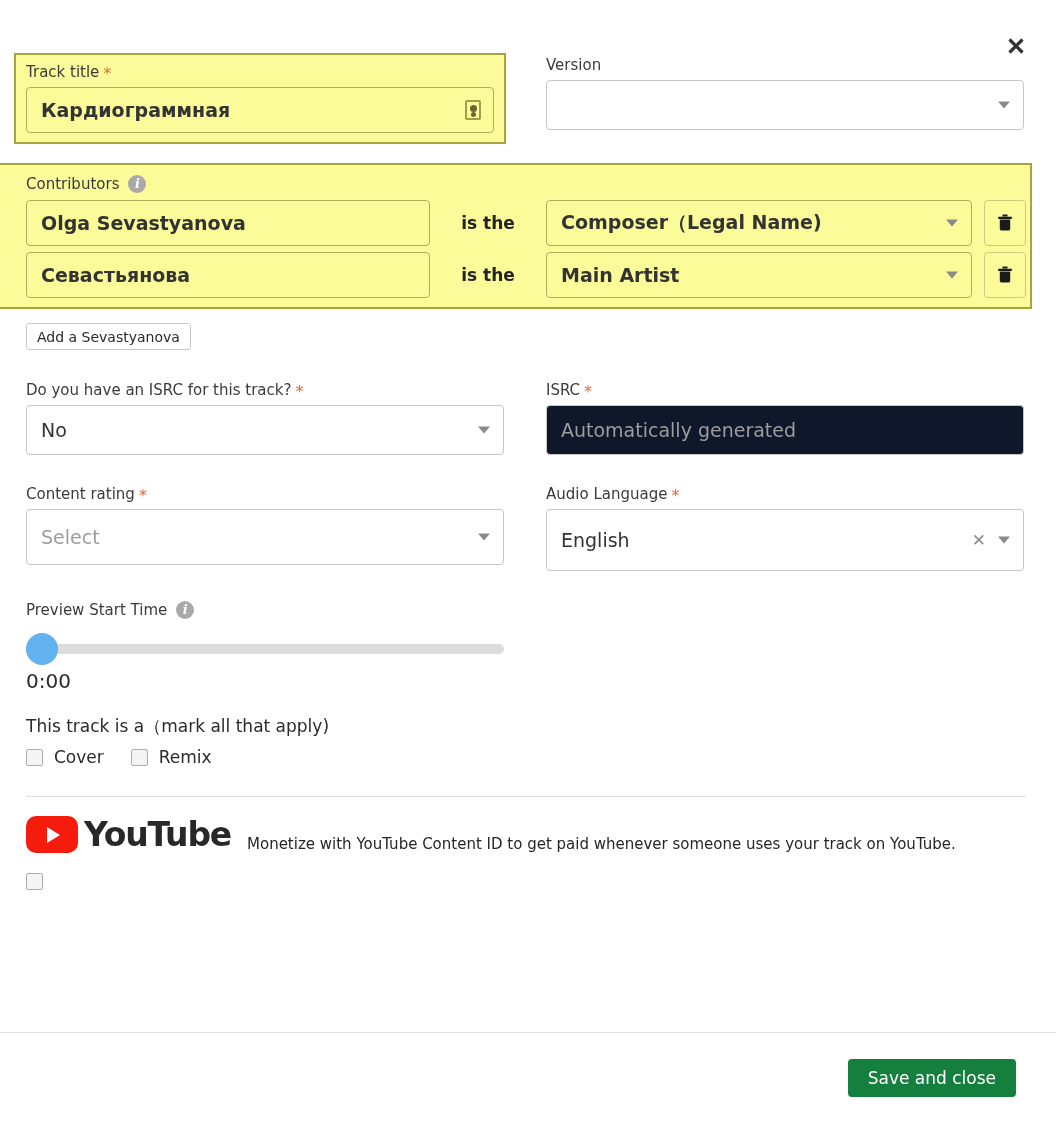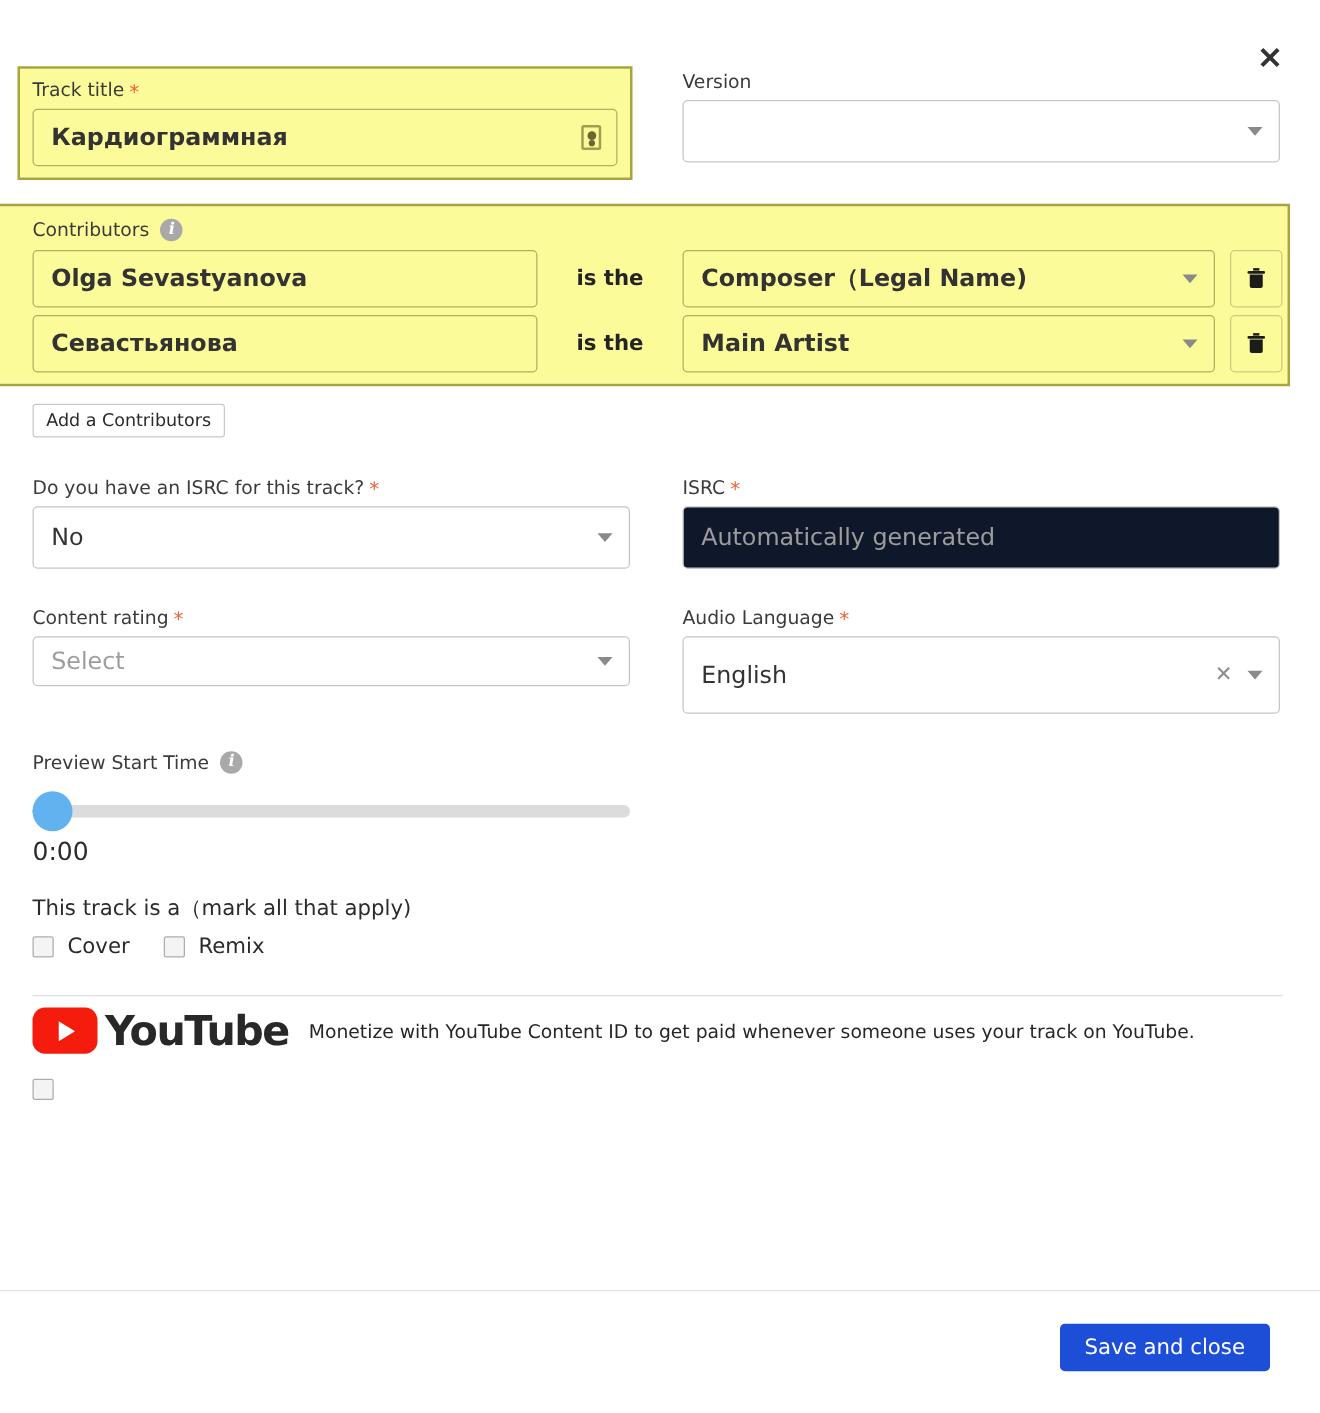--- a/index.html
+++ b/index.html
@@ -243,21 +243,21 @@
   .cb-gap { width: 27px; }
 
   .marklabel { font-size: 17px; color: #2b2b2b; margin-top: 22px; }
 
   
   .divider {
     border-top: 1px solid #dedede;
     margin: 29px 0 0 0;
     width: 1000px;
   }
-  .yt-row { display: flex; align-items: center; margin-top: 9px; }
+  .yt-row { display: flex; align-items: flex-end; margin-top: 19px; }
   .yt-logo { display: flex; align-items: center; }
   .yt-badge {
     width: 52px; height: 37px;
     background: #f61c0d;
     border-radius: 10px;
     display: flex; align-items: center; justify-content: center;
   }
   .yt-badge .tri {
     width: 0; height: 0;
     border-top: 8px solid transparent;
@@ -286,21 +286,21 @@
     left: 0; right: 0; bottom: 0;
     height: 98px;
     border-top: 1px solid #e2e2e2;
     background: #ffffff;
   }
   .save-btn {
     position: absolute;
     right: 40px; top: 26px;
     height: 38px;
     padding: 0 20px;
-    background: #1d4ed8;
+    background: #15803d;
     color: #ffffff;
     border: none;
     border-radius: 4px;
     font-size: 17px;
     font-family: "DejaVu Sans", "Liberation Sans", sans-serif;
     cursor: pointer;
   }
 </style>
 </head>
 <body>
@@ -381,21 +381,21 @@
         <button class="trash-btn">
           <svg width="16" height="18" viewBox="0 0 16 18">
             <rect x="5.5" y="0.5" width="5" height="2" fill="#1b1b1b"></rect>
             <rect x="1" y="2.8" width="14" height="2.2" rx="1" fill="#1b1b1b"></rect>
             <path d="M2.8 5.6 h10.4 v9.2 a1.6 1.6 0 0 1 -1.6 1.6 h-7.2 a1.6 1.6 0 0 1 -1.6 -1.6 z" fill="#1b1b1b"></path>
           </svg>
         </button>
       </div>
     </div>
 
-    <button class="add-contrib">Add a Contributors</button>
+    <button class="add-contrib">Add a Sevastyanova</button>
 
     
     <div class="row sect" style="margin-top:30px;">
       <div class="col">
         <div class="flabel">
           <span>Do you have an ISRC for this track?</span>
           <span class="req">*</span>
         </div>
         <div class="ctl" style="height:50px;">
           <span>No</span>
@@ -413,21 +413,21 @@
       </div>
     </div>
 
     
     <div class="row sect" style="margin-top:29px;">
       <div class="col">
         <div class="flabel">
           <span>Content rating</span>
           <span class="req">*</span>
         </div>
-        <div class="ctl" style="height:40px;">
+        <div class="ctl" style="height:56px;">
           <span class="ph">Select</span>
           <span class="caret"></span>
         </div>
       </div>
       <div class="col">
         <div class="flabel">
           <span>Audio Language</span>
           <span class="req">*</span>
         </div>
         <div class="ctl" style="height:62px;">

